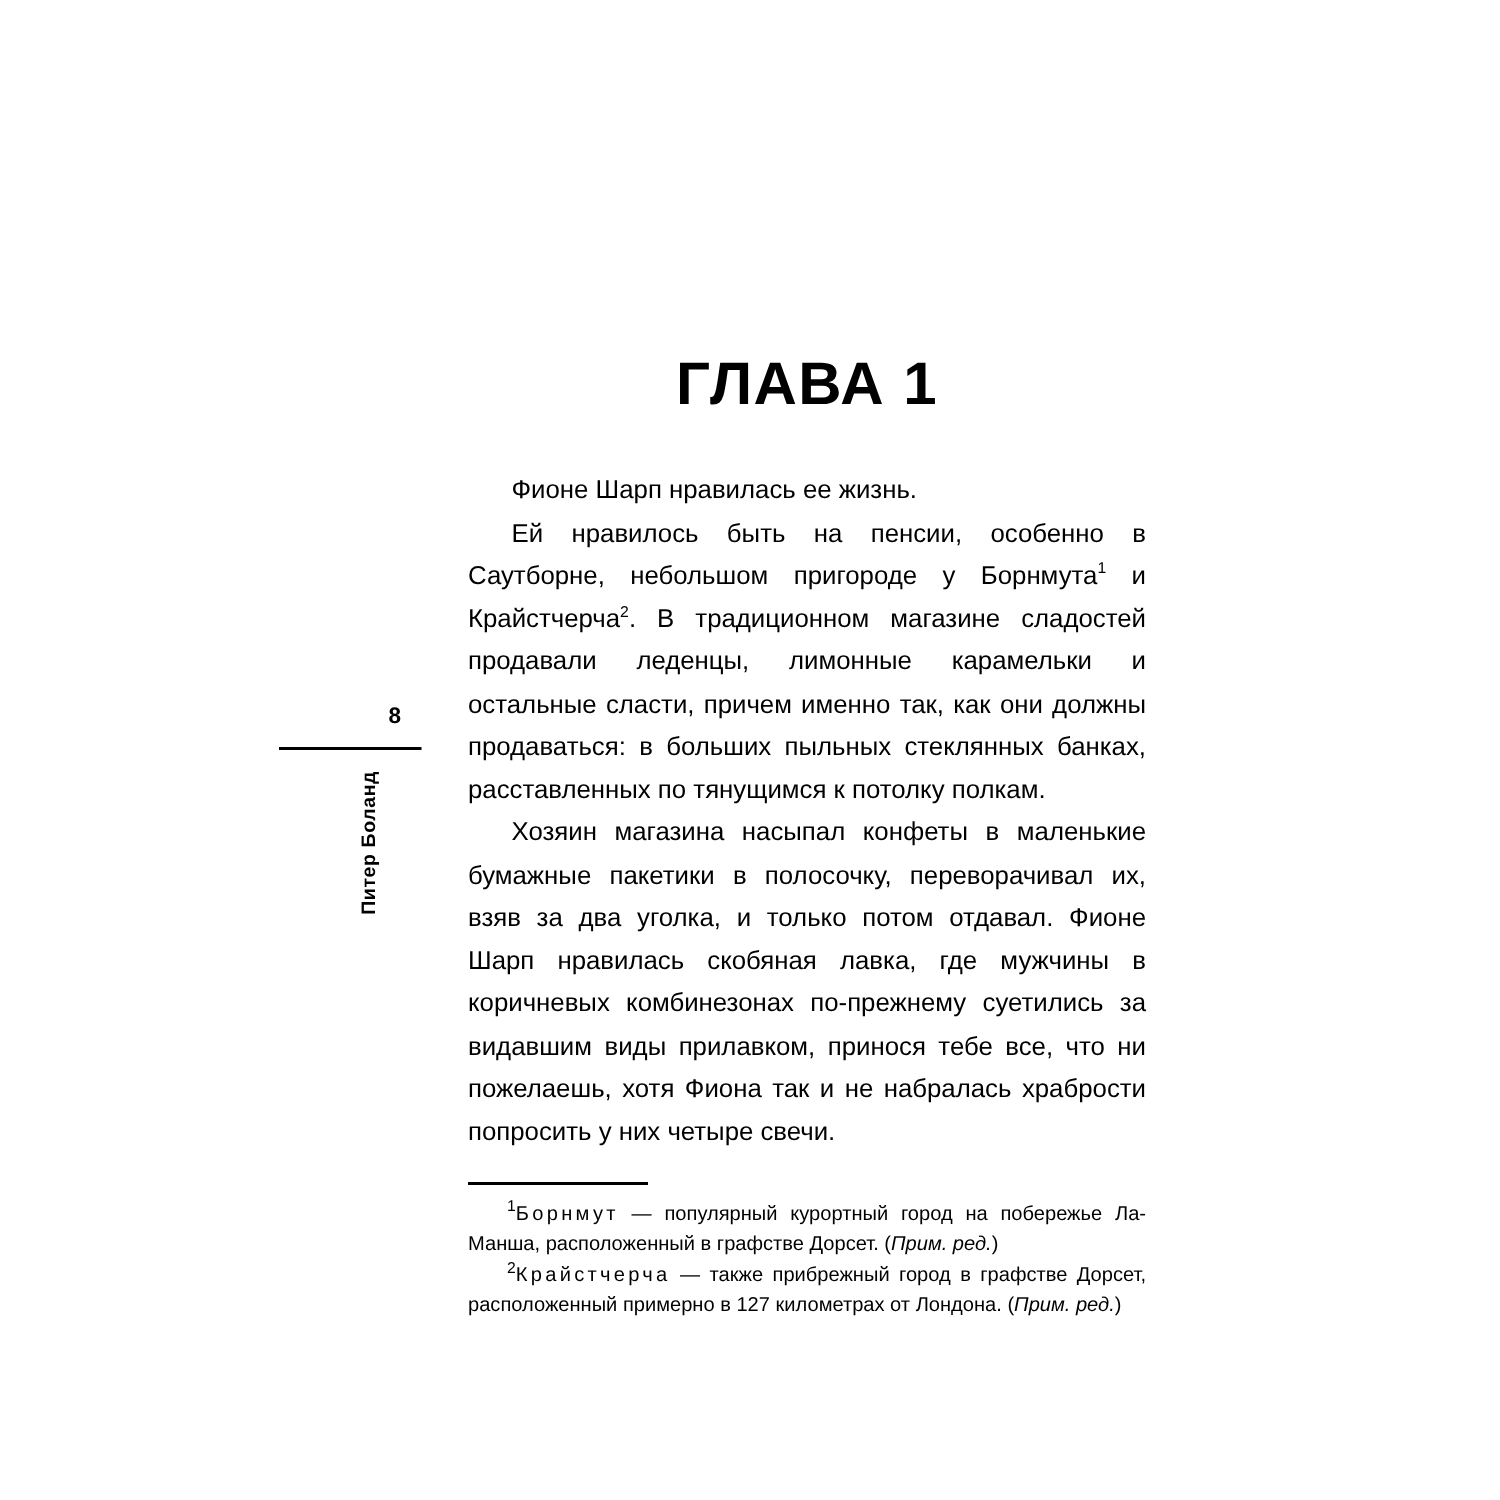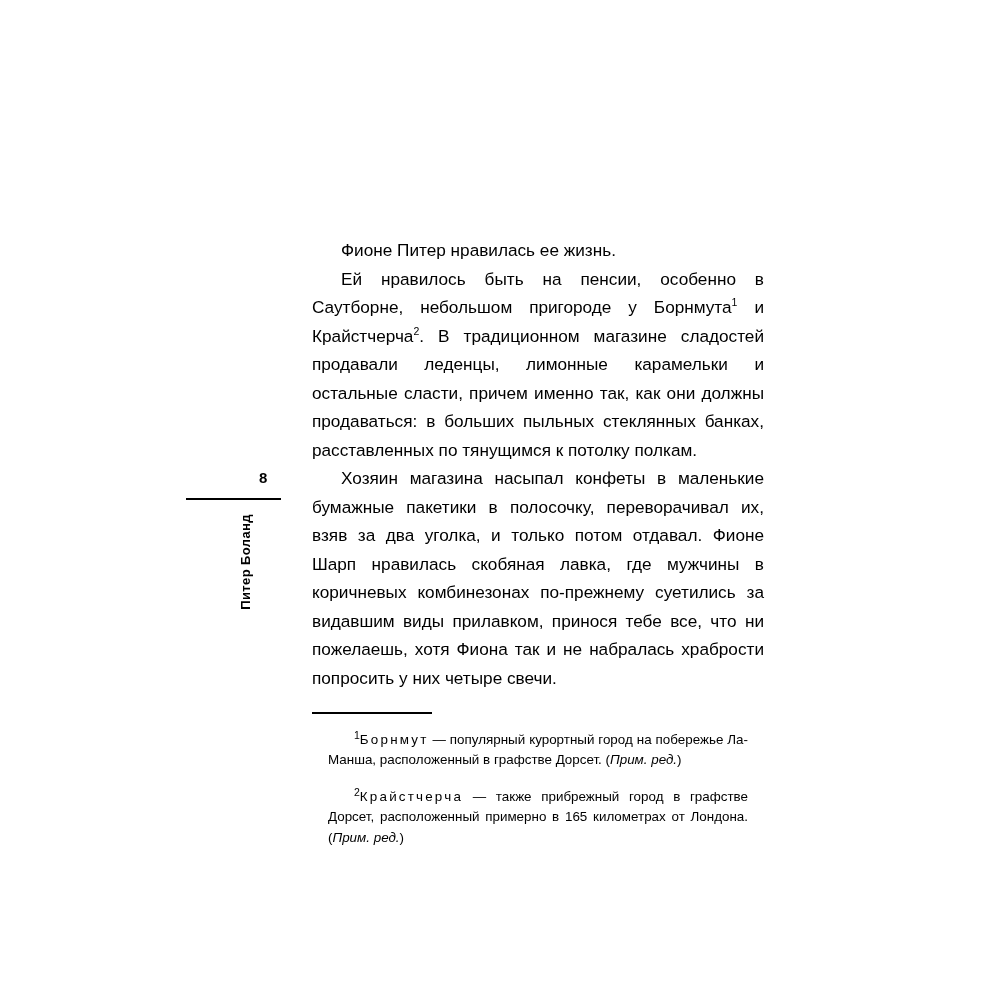--- a/index.html
+++ b/index.html
@@ -92,21 +92,21 @@
     height: 1.5px;
     background: #000;
     margin: 20px 0 9px 0;
   }
   .footnote {
     font-family: "Liberation Sans", sans-serif;
     font-size: 13.4px;
     line-height: 20.5px;
     text-align: justify;
     text-indent: 26px;
-    margin: 16px;
+    margin: 0;
   }
   .footnote .fn-term {
     letter-spacing: 2.2px;
   }
   .footnote em {
     font-style: italic;
   }
 </style>
 </head>
 <body>
@@ -114,27 +114,28 @@
 <div class="page">
 
   <div class="margin-block">
     <div class="page-number">8</div>
     <div class="margin-rule"></div>
     <div class="running-author">Питер Боланд</div>
   </div>
 
   <div class="text-column">
 
+    <h1 class="chapter-title">ГЛАВА 1</h1>
 
-    <p class="para">Фионе Питер нравилась ее жизнь.</p>
+    <p class="para">Фионе Шарп нравилась ее жизнь.</p>
 
     <p class="para"><span>Ей нравилось быть на пенсии, особенно в Саутборне, небольшом пригороде у Борнмута</span><sup>1</sup><span> и Крайстчерча</span><sup>2</sup><span>. В традиционном магазине сладостей продавали леденцы, лимонные карамельки и остальные сласти, причем именно так, как они должны продаваться: в больших пыльных стеклянных банках, расставленных по тянущимся к потолку полкам.</span></p>
 
     <p class="para">Хозяин магазина насыпал конфеты в маленькие бумажные пакетики в полосочку, переворачивал их, взяв за два уголка, и только потом отдавал. Фионе Шарп нравилась скобяная лавка, где мужчины в коричневых комбинезонах по-прежнему суетились за видавшим виды прилавком, принося тебе все, что ни пожелаешь, хотя Фиона так и не набралась храбрости попросить у них четыре свечи.</p>
 
     <div class="footnote-rule"></div>
 
     <p class="footnote"><sup>1</sup><span class="fn-term">Борнмут</span><span> — популярный курортный город на побережье Ла-Манша, расположенный в графстве Дорсет. (</span><em>Прим. ред.</em><span>)</span></p>
 
-    <p class="footnote"><sup>2</sup><span class="fn-term">Крайстчерча</span><span> — также прибрежный город в графстве Дорсет, расположенный примерно в 165 километрах от Лондона. (</span><em>Прим. ред.</em><span>)</span></p>
+    <p class="footnote"><sup>2</sup><span class="fn-term">Крайстчерча</span><span> — также прибрежный город в графстве Дорсет, расположенный примерно в 127 километрах от Лондона. (</span><em>Прим. ред.</em><span>)</span></p>
 
   </div>
 </div>
 
 </body></html>

